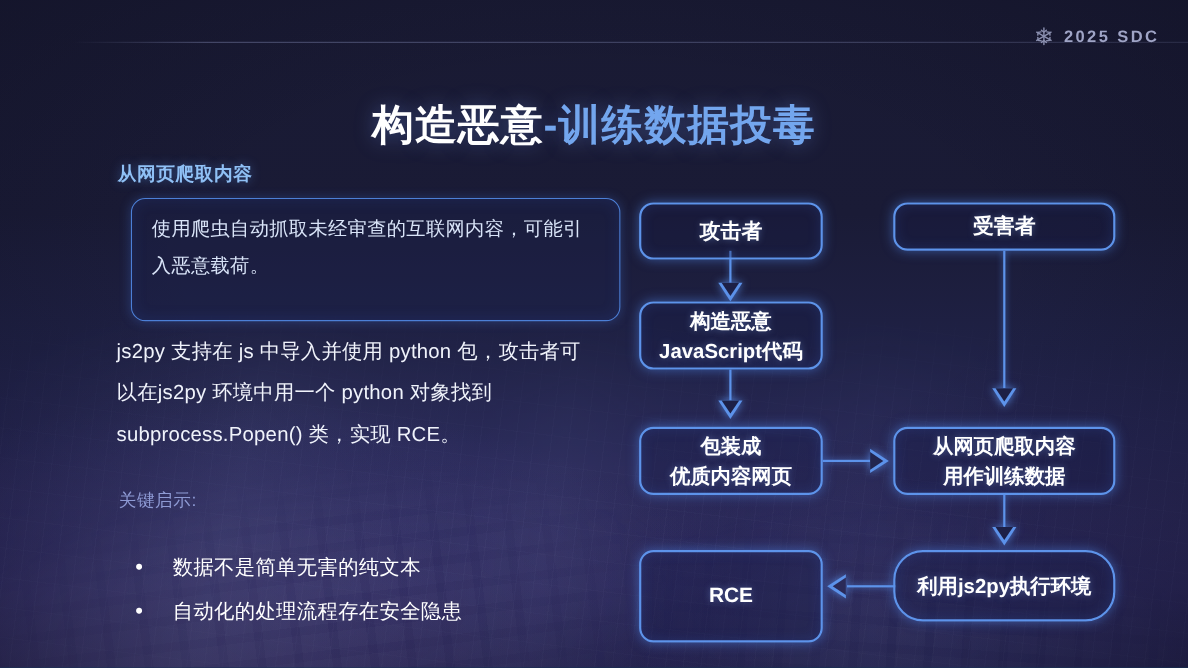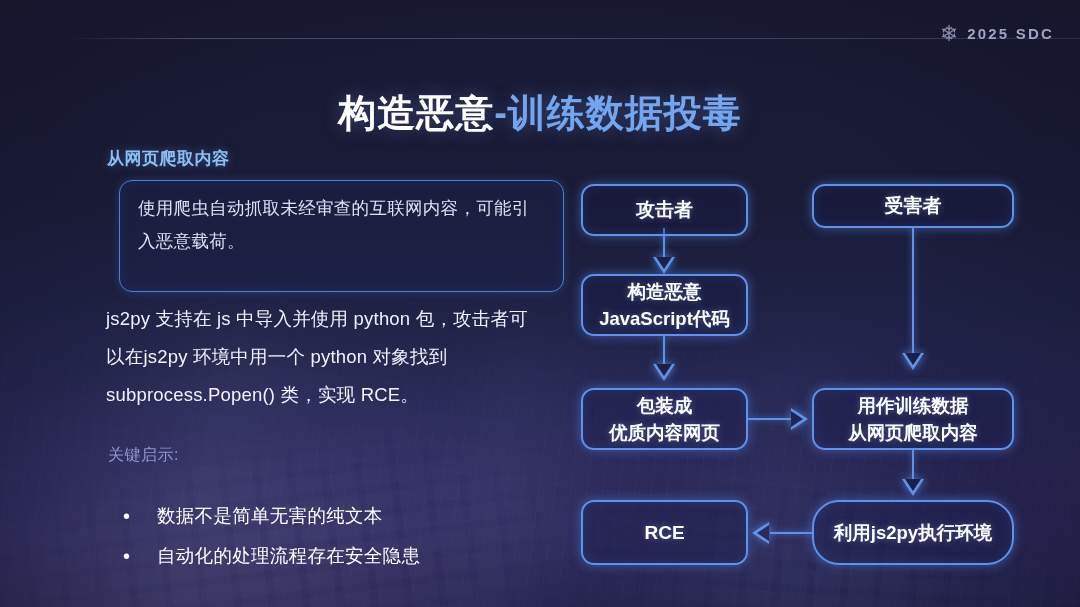--- a/index.html
+++ b/index.html
@@ -134,21 +134,21 @@
     box-shadow: 0 0 11px rgba(80,135,235,0.55), inset 0 0 12px rgba(60,105,210,0.20);
     display: flex; align-items: center; justify-content: center;
     text-align: center;
     color: #ffffff; font-weight: 700;
     text-shadow: 0 0 7px rgba(140,180,255,0.4);
   }
   .node .ln { display: block; }
   .n1 { left: 581px; top: 184px; width: 167px; height: 52px; font-size: 19px; }
   .n2 { left: 581px; top: 274px; width: 167px; height: 62px; font-size: 18.5px; line-height: 27px; }
   .n3 { left: 581px; top: 388px; width: 167px; height: 62px; font-size: 18.5px; line-height: 27px; }
-  .n4 { left: 581px; top: 500px; width: 167px; height: 65px; font-size: 19px; }
+  .n4 { left: 581px; top: 500px; width: 167px; height: 84px; font-size: 19px; }
   .n5 { left: 812px; top: 184px; width: 202px; height: 44px; font-size: 19px; }
   .n6 { left: 812px; top: 388px; width: 202px; height: 62px; font-size: 18.5px; line-height: 27px; }
   .n7 { left: 812px; top: 500px; width: 202px; height: 65px; font-size: 18.5px; line-height: 27px; border-radius: 27px; }
 
   
   .lineV, .lineH {
     position: absolute; background: #5d93ea;
     box-shadow: 0 0 6px rgba(90,145,240,0.75);
   }
   .lineV { width: 2px; }
@@ -291,22 +291,22 @@
     </div>
 
     <div class="node n5">
       <div>
           <span class="ln">受害者</span>
         </div>
     </div>
 
     <div class="node n6">
       <div>
+        <span class="ln">从网页爬取内容</span>
         <span class="ln">用作训练数据</span>
-        <span class="ln">从网页爬取内容</span>
       </div>
     </div>
 
     <div class="node n7">
       <div>
         <span class="ln">利用js2py执行环境</span>
       </div>
     </div>
 
   </div>

